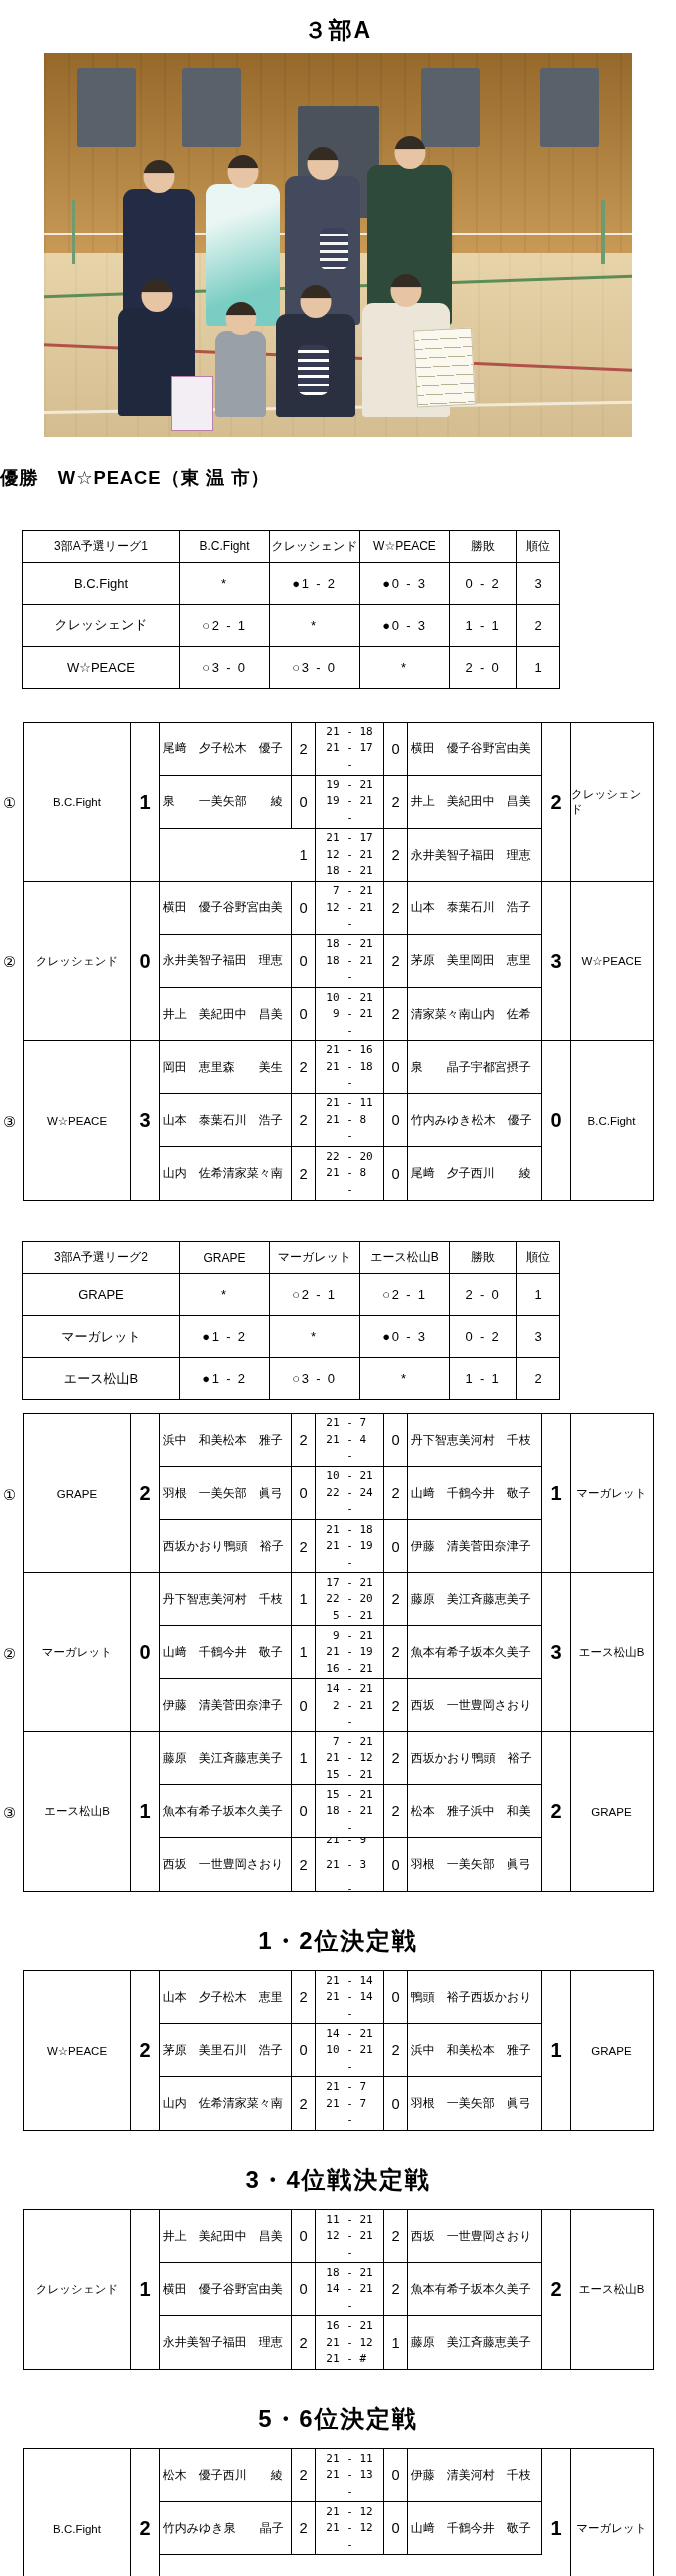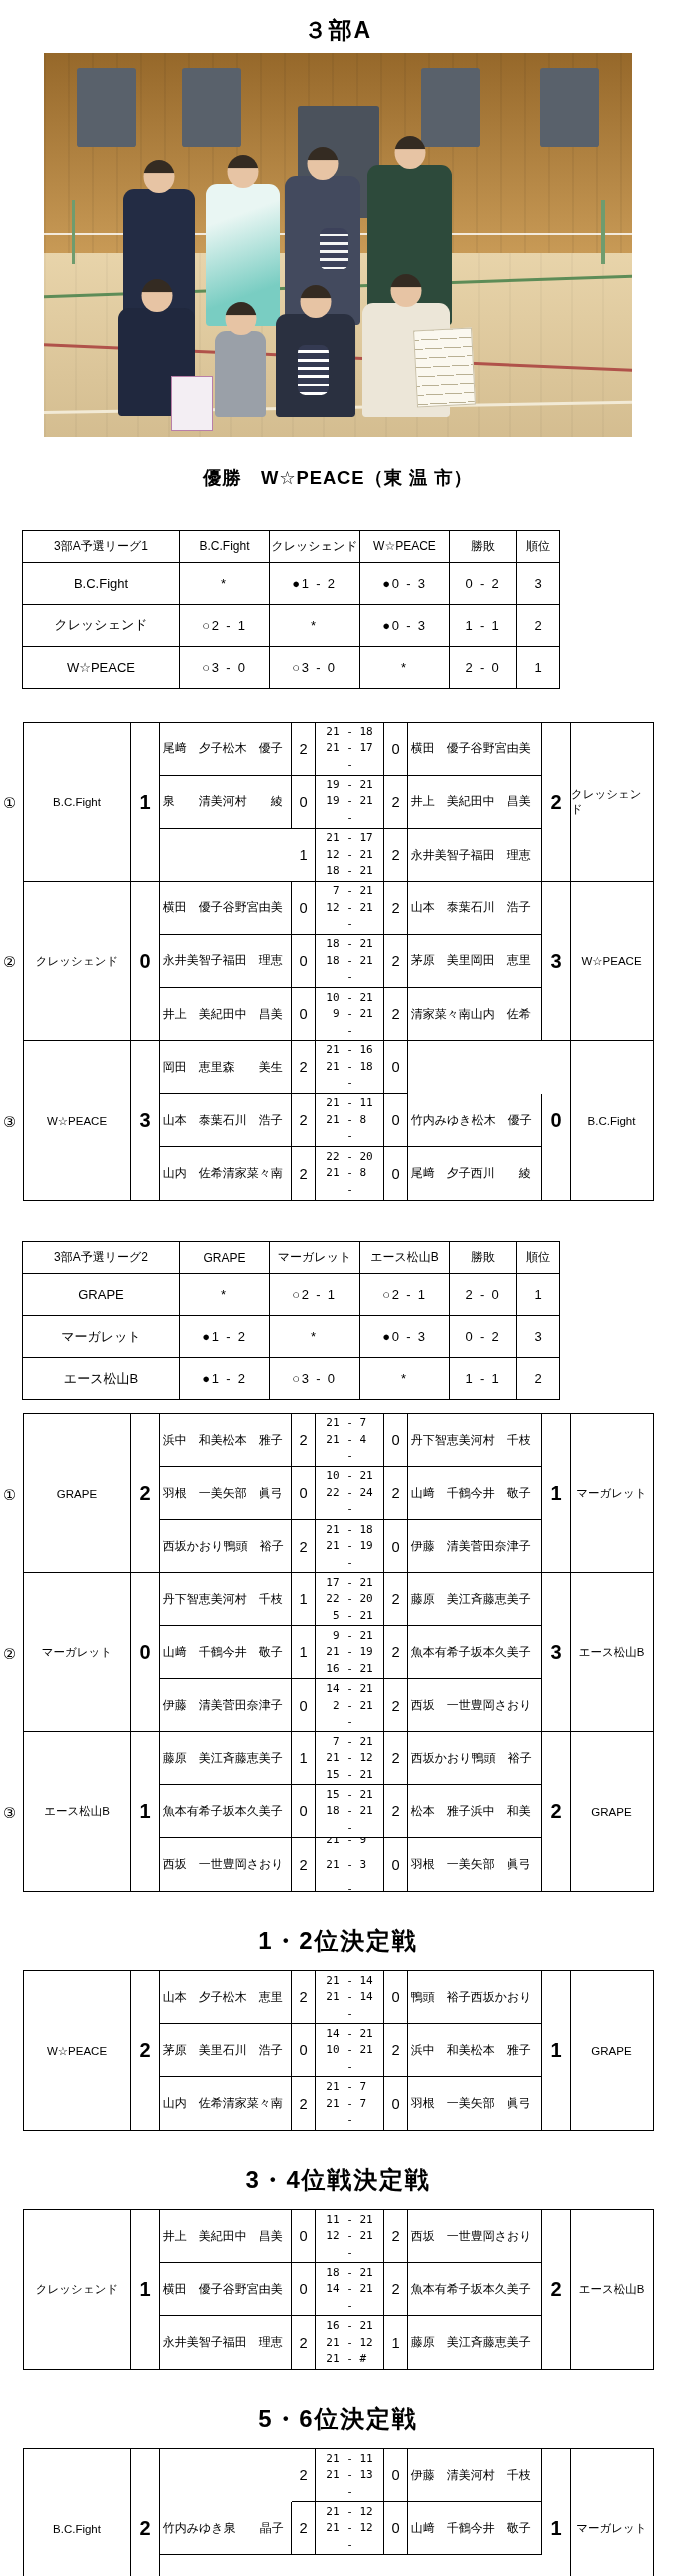--- a/index.html
+++ b/index.html
@@ -30,21 +30,21 @@
   .p6{left:171px;top:278px;width:51px;height:86px;background:#9aa0a8;}
   .p7{left:232px;top:261px;width:79px;height:103px;background:#2a3040;}
   .p8{left:318px;top:250px;width:88px;height:114px;background:#ece6d8;}
   .baby-a{position:absolute;left:276px;top:175px;width:27.6px;height:42px;border-radius:7.4px;
     background:repeating-linear-gradient(#3c415a 0 5.5px,#f5f5f5 5.5px 8.3px);}
   .baby-b{position:absolute;left:254px;top:292px;width:31px;height:50px;border-radius:7.4px;
     background:repeating-linear-gradient(#343a52 0 5.5px,#ffffff 5.5px 8.3px);}
   .cert{position:absolute;left:371px;top:276px;width:57px;height:75px;background:#fbf8ef;border:0.9px solid #c9c0a8;
     transform:rotate(-3deg);background-image:repeating-linear-gradient(#fbf8ef 0 8.3px,#b9b093 8.3px 9.2px);}
   .gift{position:absolute;left:127px;top:323px;width:40px;height:53px;background:#f3eef3;border:0.9px solid #b87fa8;}
-  .caption{text-align:center;font-size:18.4px;font-weight:bold;margin:27.6px 0 0;letter-spacing:0.9px;}
+  .caption{text-align:left;font-size:18.4px;font-weight:bold;margin:27.6px 0 0;letter-spacing:0.9px;}
   
   .ltable{border-collapse:collapse;border:1.8px solid #000;margin:40px 0 0 22px;table-layout:fixed;padding-left:10px;}
   .ltable th,.ltable td{border:0.9px solid #000;text-align:center;padding:0;font-weight:normal;overflow:hidden;}
   .ltable th{height:31px;font-size:12px;}
   .ltable tr:first-child th{border-bottom:1.8px solid #000;}
   .ltable td{height:41px;font-size:13px;}
   .col-name{width:156px;}.col-vs{width:89px;}.col-wl{width:66px;}.col-rank{width:42px;}
   .lscore{font-size:13.8px;letter-spacing:1.8px;white-space:pre;}
   .lrank{font-size:13px;}
   
@@ -152,21 +152,21 @@
   <div class="cell prow pc c-lp" style="grid-row: 1;">尾﨑　夕子松木　優子</div>
   <div class="cell prow pg c-lg" style="grid-row: 1;">2</div>
   <div class="cell prow scc c-sc" style="grid-row: 1;">
     <div class="gl">21 - 18</div>
     <div class="gl">21 - 17</div>
     <div class="gl">   -   </div>
   </div>
   <div class="cell prow pg c-rg" style="grid-row: 1;">0</div>
   <div class="cell prow pc c-rp" style="grid-row: 1;">横田　優子谷野宮由美</div>
 
-  <div class="cell prow pc c-lp" style="grid-row: 2;">泉　　清美河村　　綾</div>
+  <div class="cell prow pc c-lp" style="grid-row: 2;">泉　　一美矢部　　綾</div>
   <div class="cell prow pg c-lg" style="grid-row: 2;">0</div>
   <div class="cell prow scc c-sc" style="grid-row: 2;">
     <div class="gl">19 - 21</div>
     <div class="gl">19 - 21</div>
     <div class="gl">   -   </div>
   </div>
   <div class="cell prow pg c-rg" style="grid-row: 2;">2</div>
   <div class="cell prow pc c-rp" style="grid-row: 2;">井上　美紀田中　昌美</div>
 
   <div class="cell prow pg c-lg last" style="grid-row: 3;">1</div>
@@ -223,20 +223,21 @@
     <div class="cell rt">B.C.Fight</div>
 
   <div class="cell prow pc c-lp" style="grid-row: 1;">岡田　恵里森　　美生</div>
   <div class="cell prow pg c-lg" style="grid-row: 1;">2</div>
   <div class="cell prow scc c-sc" style="grid-row: 1;">
     <div class="gl">21 - 16</div>
     <div class="gl">21 - 18</div>
     <div class="gl">   -   </div>
   </div>
   <div class="cell prow pg c-rg" style="grid-row: 1;">0</div>
+  <div class="cell prow pc c-rp" style="grid-row: 1;">泉　　晶子宇都宮摂子</div>
 
   <div class="cell prow pc c-lp" style="grid-row: 2;">山本　泰葉石川　浩子</div>
   <div class="cell prow pg c-lg" style="grid-row: 2;">2</div>
   <div class="cell prow scc c-sc" style="grid-row: 2;">
     <div class="gl">21 - 11</div>
     <div class="gl">21 - 8 </div>
     <div class="gl">   -   </div>
   </div>
   <div class="cell prow pg c-rg" style="grid-row: 2;">0</div>
   <div class="cell prow pc c-rp" style="grid-row: 2;">竹内みゆき松木　優子</div>
@@ -488,20 +489,21 @@
 
 <h2 class="ph-head">5・6位決定戦</h2>
 <div class="match-group" style="margin-top:0">
   <div class="match">
 
     <div class="cell lt">B.C.Fight</div>
     <div class="cell ls big">2</div>
     <div class="cell rs big">1</div>
     <div class="cell rt">マーガレット</div>
 
+  <div class="cell prow pc c-lp" style="grid-row: 1;">松木　優子西川　　綾</div>
   <div class="cell prow pg c-lg" style="grid-row: 1;">2</div>
   <div class="cell prow scc c-sc" style="grid-row: 1;">
     <div class="gl">21 - 11</div>
     <div class="gl">21 - 13</div>
     <div class="gl">   -   </div>
   </div>
   <div class="cell prow pg c-rg" style="grid-row: 1;">0</div>
   <div class="cell prow pc c-rp" style="grid-row: 1; font-family: Liberation Serif, serif;">伊藤　清美河村　千枝</div>
 
   <div class="cell prow pc c-lp" style="grid-row: 2;">竹内みゆき泉　　晶子</div>

